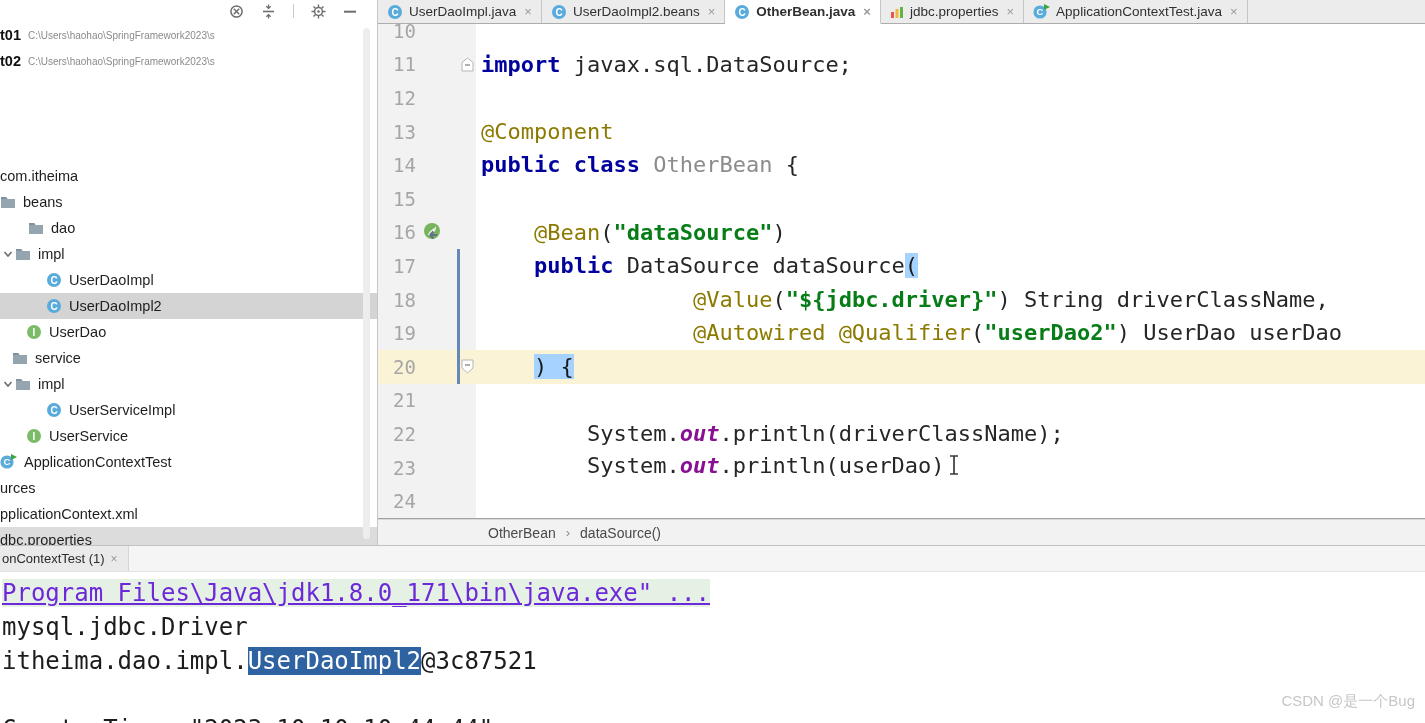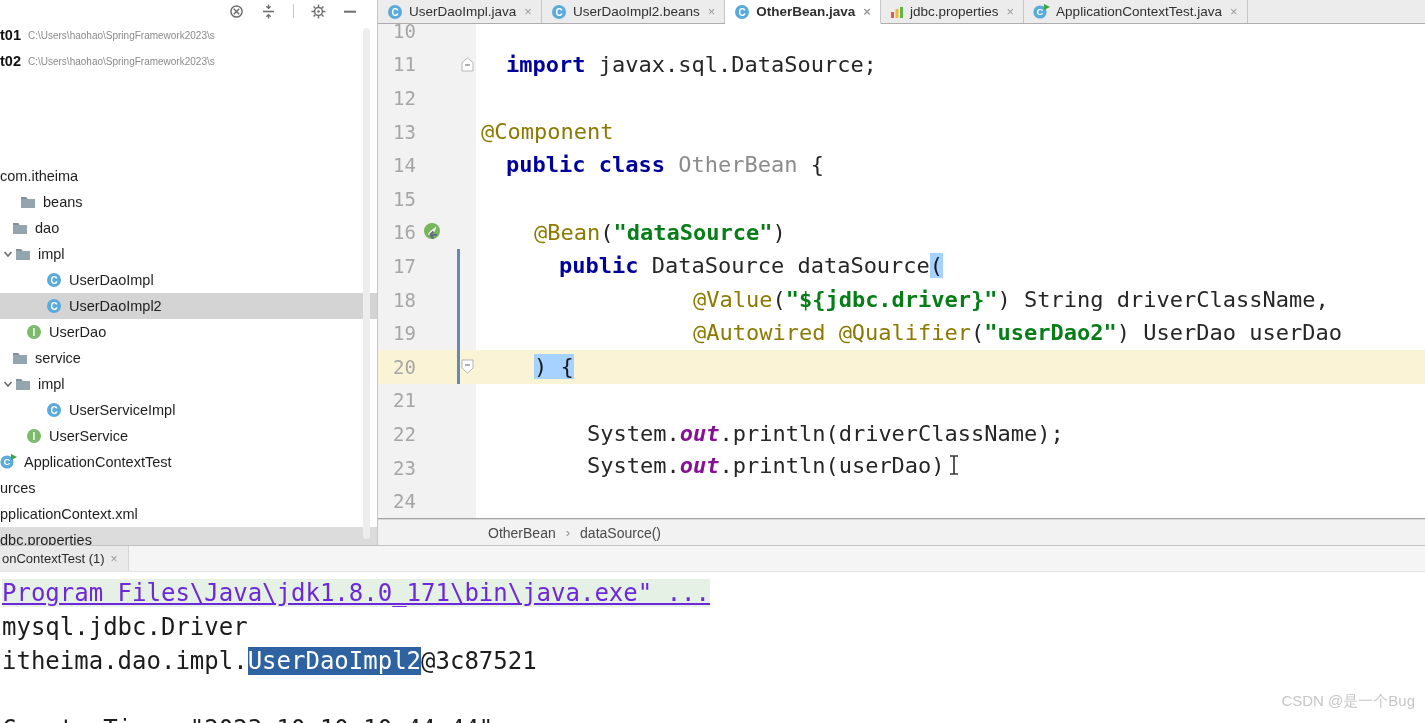--- a/index.html
+++ b/index.html
@@ -39,21 +39,21 @@
   #code-lines{margin-top:-10px;}
   .crow{display:flex;align-items:center;height:33.6px;background:#fff;}
   .crow .lnum{width:38px;flex:none;text-align:right;color:#A6A6A6;font:19px "DejaVu Sans Mono",monospace;background:#F2F2F2;height:100%;display:flex;align-items:center;justify-content:flex-end;}
   .crow .gicon{width:32px;flex:none;background:#F2F2F2;height:100%;display:flex;align-items:center;justify-content:center;}
   .crow .gfold{width:28px;flex:none;background:#F2F2F2;height:100%;display:flex;align-items:center;justify-content:flex-end;padding-right:2px;}
   .crow .ctext{white-space:pre;font:22px/33.6px "DejaVu Sans Mono",monospace;padding-left:5px;}
   .crow.cur{background:#FBF3D5;}
   .crow.cur .lnum,.crow.cur .gicon,.crow.cur .gfold{background:#FBF3D5;}
   #change-bar{position:absolute;left:79px;top:225px;width:3px;height:135px;background:#6488B8;}
 
-  .tk-kw{color:#00009C;font-weight:bold;margin-left:25px;}
+  .tk-kw{color:#00009C;font-weight:bold;}
   .tk-ann{color:#8C7A00;}
   .tk-str{color:#067D17;font-weight:bold;}
   .tk-pl{color:#262626;}
   .tk-cls{color:#8C8C8C;}
   .tk-fld{color:#871094;font-weight:bold;font-style:italic;}
   .tk-sel{background:#A6D2FF;color:#1A1A1A;}
   .ibeam{display:inline-block;vertical-align:-3px;margin-left:3px;}
 
   #breadcrumb-bar{height:26px;flex:none;background:#F2F2F2;border-top:1px solid #D8D8D8;
                   display:flex;align-items:center;gap:10px;padding-left:110px;font-size:14px;color:#4A4A4A;}
@@ -120,30 +120,30 @@
             <span class="rootpath">C:\Users\haohao\SpringFramework2023\s</span>
           </div>
           <div class="trow">
             <span class="rootname">t02</span>
             <span class="rootpath">C:\Users\haohao\SpringFramework2023\s</span>
           </div>
           <div class="tree-gap"></div>
           <div class="trow" style="padding-left: 0px;">
             <span class="tlabel">com.itheima</span>
           </div>
-          <div class="trow" style="padding-left: 20px;">
+          <div class="trow" style="padding-left: 0;">
             <span class="ticon" style="display: inline-flex;">
               <svg width="16" height="14">
                 <path d="M1 2 h5 l1.5 2 H15 v9 H1 z" fill="#94A5AF"></path>
                 <path d="M1 2 h5 l1.5 2 H1 z" fill="#7E919C"></path>
               </svg>
             </span>
             <span class="tlabel">beans</span>
           </div>
-          <div class="trow" style="padding-left: 12px;">
+          <div class="trow" style="padding-left: 28px;">
             <span class="ticon" style="display: inline-flex;">
               <svg width="16" height="14">
                 <path d="M1 2 h5 l1.5 2 H15 v9 H1 z" fill="#94A5AF"></path>
                 <path d="M1 2 h5 l1.5 2 H1 z" fill="#7E919C"></path>
               </svg>
             </span>
             <span class="tlabel">dao</span>
           </div>
           <div class="trow" style="padding-left: 0px;">
             <span class="chev">

